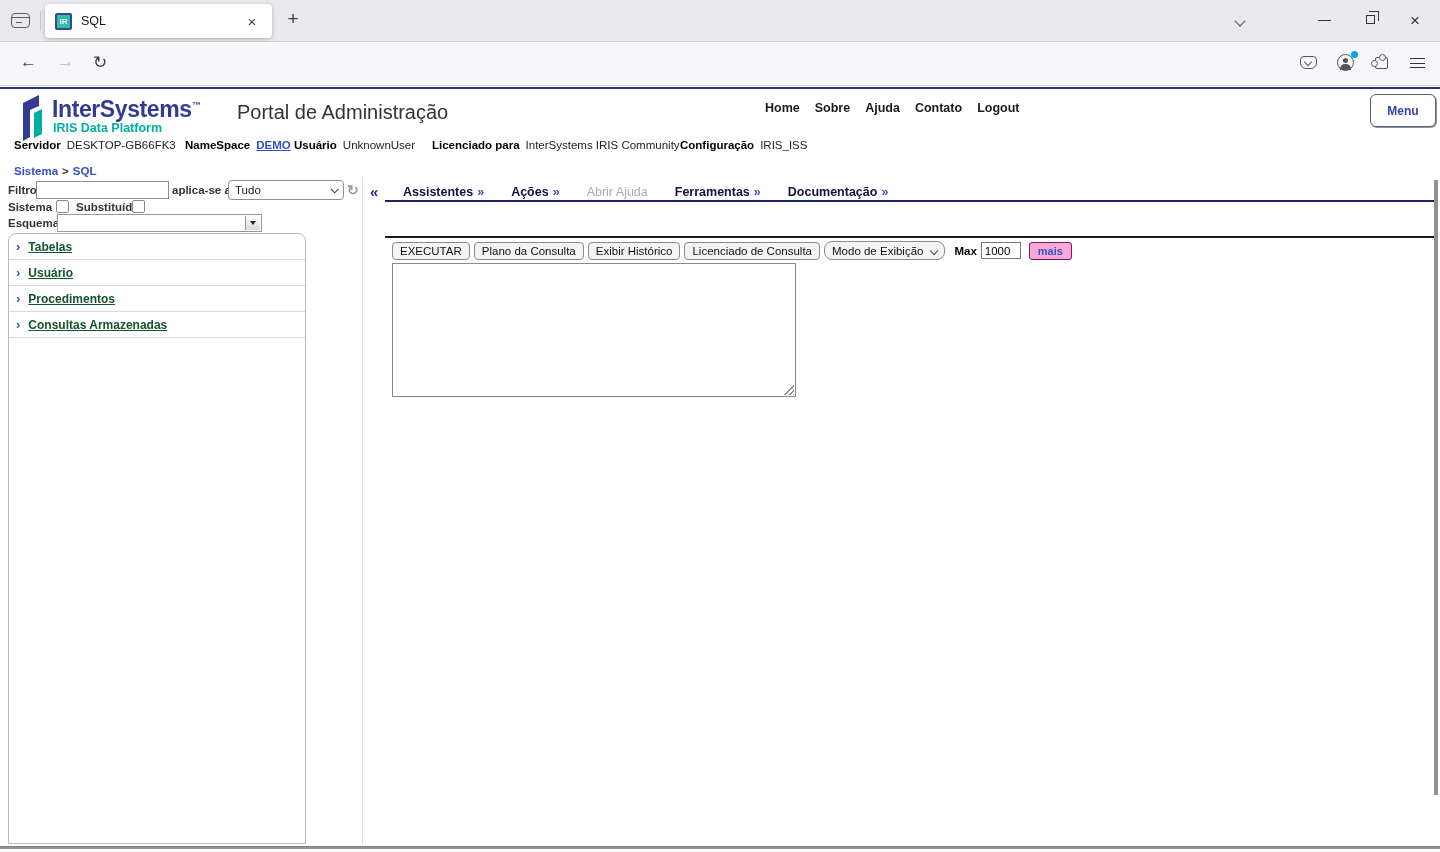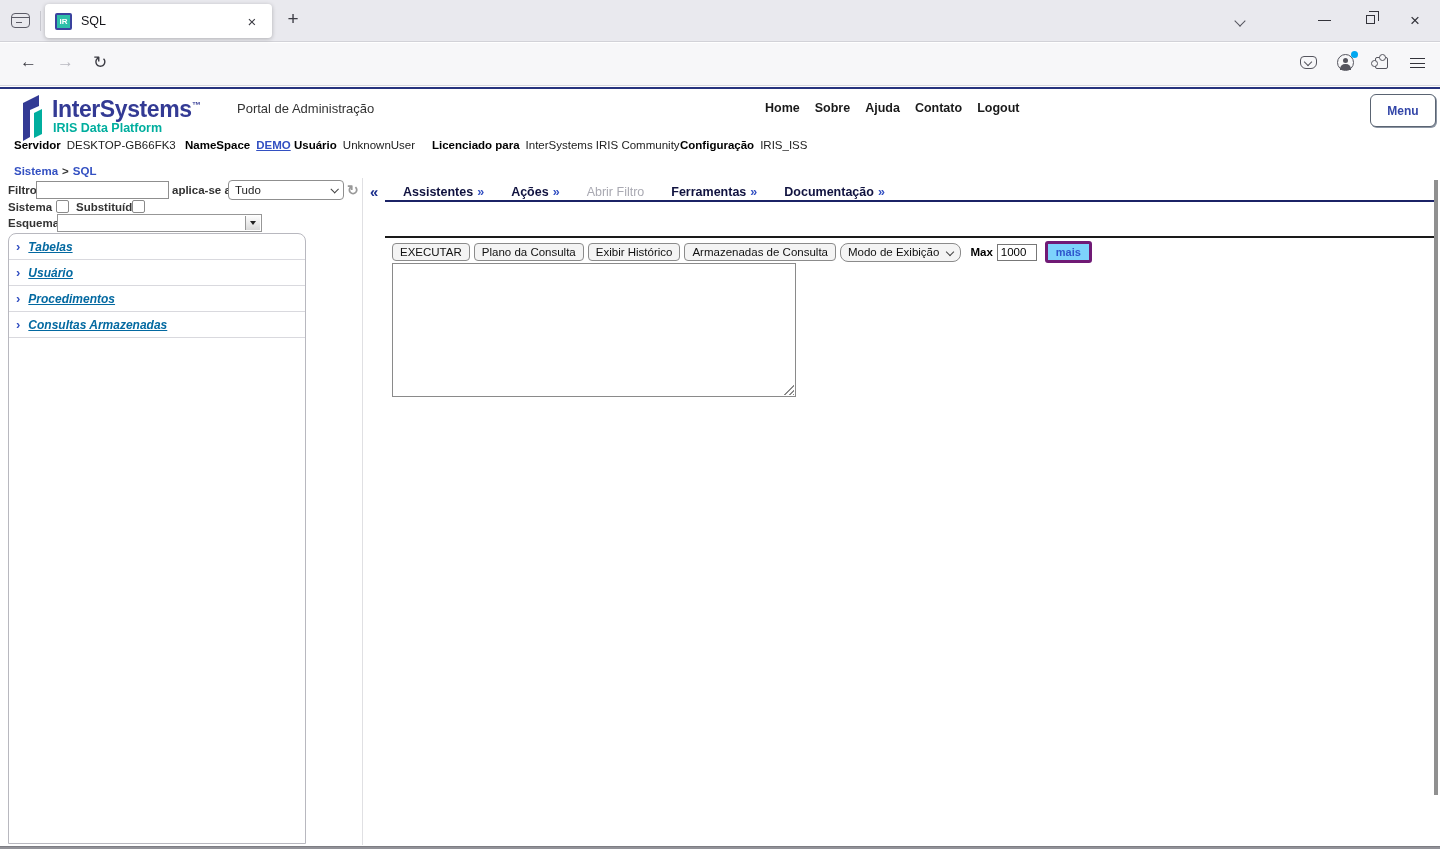--- a/index.html
+++ b/index.html
@@ -74,21 +74,21 @@
   .hamburger i { position:absolute; left:0; width:15px; height:0; border-top:1.7px solid #33333a; }
 
   .topline { position:absolute; left:0; top:87px; width:1440px; height:2px; background:#27337e; }
 
   
   .logo-mark { position:absolute; left:20px; top:94px; }
   .brand { position:absolute; left:52px; top:96px; font-size:23px; font-weight:bold; color:#333a94;
            letter-spacing:-0.4px; }
   .brand sup { font-size:9px; }
   .brand-sub { position:absolute; left:53px; top:121px; font-size:12.5px; font-weight:bold; color:#00ae9e; }
-  .page-title { position:absolute; left:237px; top:101px; font-size:13px; color:#333; }
+  .page-title { position:absolute; left:237px; top:101px; font-size:20px; color:#333; }
   .hdr-nav { position:absolute; left:765px; top:101px; display:flex; gap:15px; }
   .hdr-nav span { font-size:12.5px; font-weight:bold; color:#1a1a1a; }
   .menu-btn { position:absolute; left:1370px; top:94px; width:66px; height:33px; background:#fff;
               border:1px solid #5a6472; border-radius:6px; box-shadow:1px 1px 0 #8b95a3;
               display:flex; align-items:center; justify-content:center;
               font-size:12px; font-weight:bold; color:#3346a8; }
   .info-row { position:absolute; left:0; top:139px; width:1440px; height:18px; font-size:11.5px;padding-left:7px; }
   .info-g { position:absolute; white-space:nowrap; }
   .info-g .lbl { font-weight:bold; color:#000; margin-right:6px; }
   .info-g .val { color:#222; }
@@ -114,21 +114,21 @@
            background:#fff; }
   .combo-btn { position:absolute; right:1px; top:1px; bottom:1px; width:15px;
                background:linear-gradient(#fdfdfd,#d9d9d9); border-left:1px solid #979797;
                display:flex; align-items:center; justify-content:center; }
   .combo-btn::after { content:""; width:0; height:0; border-left:3.5px solid transparent;
                       border-right:3.5px solid transparent; border-top:4.5px solid #222; }
   .listbox { position:absolute; left:8px; top:233px; width:298px; height:611px;
              border:1px solid #b8b8bf; border-radius:8px 8px 0 0; background:#fff; }
   .list-row { height:26px; border-bottom:1px solid #d9d9de; display:flex; align-items:center; padding-left:7px; }
   .list-row .chv { color:#3350c2; font-size:13px; font-weight:bold; margin-right:8px; }
-  .list-row .lnk { color:#0369a1; font-size:12px; font-weight:bold; text-decoration:underline;font-style:italic; }
+  .list-row .lnk { color:#14532d; font-size:12px; font-weight:bold; text-decoration:underline; }
   .vdivider { position:absolute; left:362px; top:178px; width:1px; height:667px; background:#e0e0e3; }
 
   
   .collapse { position:absolute; left:370px; top:183px; font-size:15px; font-weight:bold; color:#1b2e8c; }
   .menubar { position:absolute; left:403px; top:185px; display:flex; gap:27px; white-space:nowrap; }
   .mi { font-size:12.5px; font-weight:bold; color:#10123f; }
   .mi .arr { color:#3350c2; margin-left:4px; }
   .mi.disabled { color:#a9a9b2; font-weight:normal; }
   .navyline { position:absolute; left:385px; top:200px; width:1052px; height:2px; background:#1b2366; }
 
@@ -138,22 +138,22 @@
   .tabbtn.active { background:#f6f3e2; font-weight:bold; }
   .blackline { position:absolute; left:385px; top:236px; width:1052px; height:2px; background:#1a1a1a; }
 
   .toolbar { position:absolute; left:392px; top:241px; display:flex; gap:4px; align-items:center; }
   .btn { height:18px; background:#f4f4f4; border:1px solid #8b8b8b; border-radius:4px;
          font-size:11.5px; color:#111; display:flex; align-items:center; padding:0 7px; white-space:nowrap; }
   .mode-sel { height:19px; border-radius:8px; }
   .mode-sel .chev { margin-left:8px; }
   .max-lbl { font-size:11.5px; font-weight:bold; color:#000; margin-left:5px; }
   .max-input { width:40px; height:17px; border:1px solid #777; font-size:11.5px; padding:0 3px; }
-  .more-link { font-size:11px; font-weight:bold; color:#2f55cc; background:#7dd3fc;
-               border:3px solid #701a75; border-radius:3px; padding:2px 8px; margin-left:4px; }
+  .more-link { font-size:11px; font-weight:bold; color:#2f55cc; background:#f9a8d4;
+               border:1px solid #701a75; border-radius:3px; padding:2px 8px; margin-left:4px; }
 
   .query-box { position:absolute; left:392px; top:263px; }
   .query-ta { width:404px; height:134px; border:1px solid #8a8a8a; resize:none; outline:none;
               font-family:"Liberation Mono", monospace; font-size:12px; padding:4px; display:block; }
   .gripper { position:absolute; right:2px; bottom:2px; width:11px; height:11px; pointer-events:none;
              background:repeating-linear-gradient(135deg, transparent 0 2px, #8a8a8a 2px 3.2px);
              clip-path:polygon(100% 0, 100% 100%, 0 100%); }
 
   .rightbar { position:absolute; left:1434px; top:180px; width:4px; height:615px; background:#909090; }
   .bottombar { position:absolute; left:0; top:846px; width:1440px; height:3px; background:#929298;
@@ -272,33 +272,33 @@
       <span class="chv">›</span>
       <span class="lnk">Consultas Armazenadas</span>
     </div>
   </div>
   <div class="vdivider"></div>
 
   <span class="collapse">«</span>
   <div class="menubar">
     <span class="mi"><span>Assistentes</span><span class="arr">»</span></span>
     <span class="mi"><span>Ações</span><span class="arr">»</span></span>
-    <span class="mi disabled"><span>Abrir Filtro</span></span>
+    <span class="mi disabled"><span>Abrir Ajuda</span></span>
     <span class="mi"><span>Ferramentas</span><span class="arr">»</span></span>
     <span class="mi"><span>Documentação</span><span class="arr">»</span></span>
   </div>
   <div class="navyline"></div>
 
   <div class="blackline"></div>
 
   <div class="toolbar">
     <div class="btn">EXECUTAR</div>
     <div class="btn">Plano da Consulta</div>
     <div class="btn">Exibir Histórico</div>
-    <div class="btn">Armazenadas de Consulta</div>
+    <div class="btn">Licenciado de Consulta</div>
     <div class="btn mode-sel">
       <span>Modo de Exibição</span>
       <span class="chev" style="width:6px;height:6px;border-right:1.4px solid #444;border-bottom:1.4px solid #444;transform:rotate(45deg);display:inline-block;margin-left:8px"></span>
     </div>
     <span class="max-lbl">Max</span>
     <input class="max-input" value="1000" style="">
     <span class="more-link">mais</span>
   </div>
 
   <div class="query-box">

